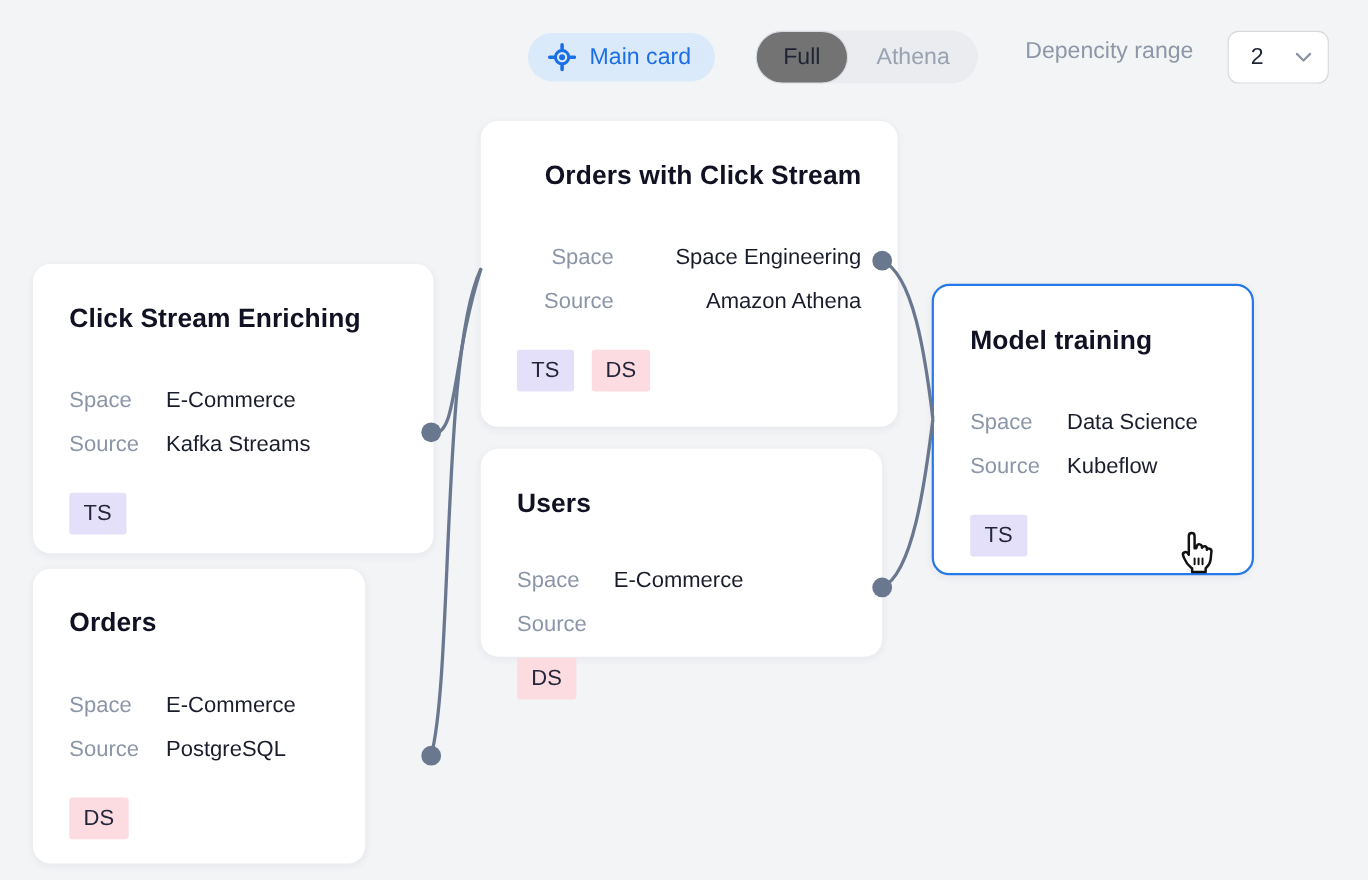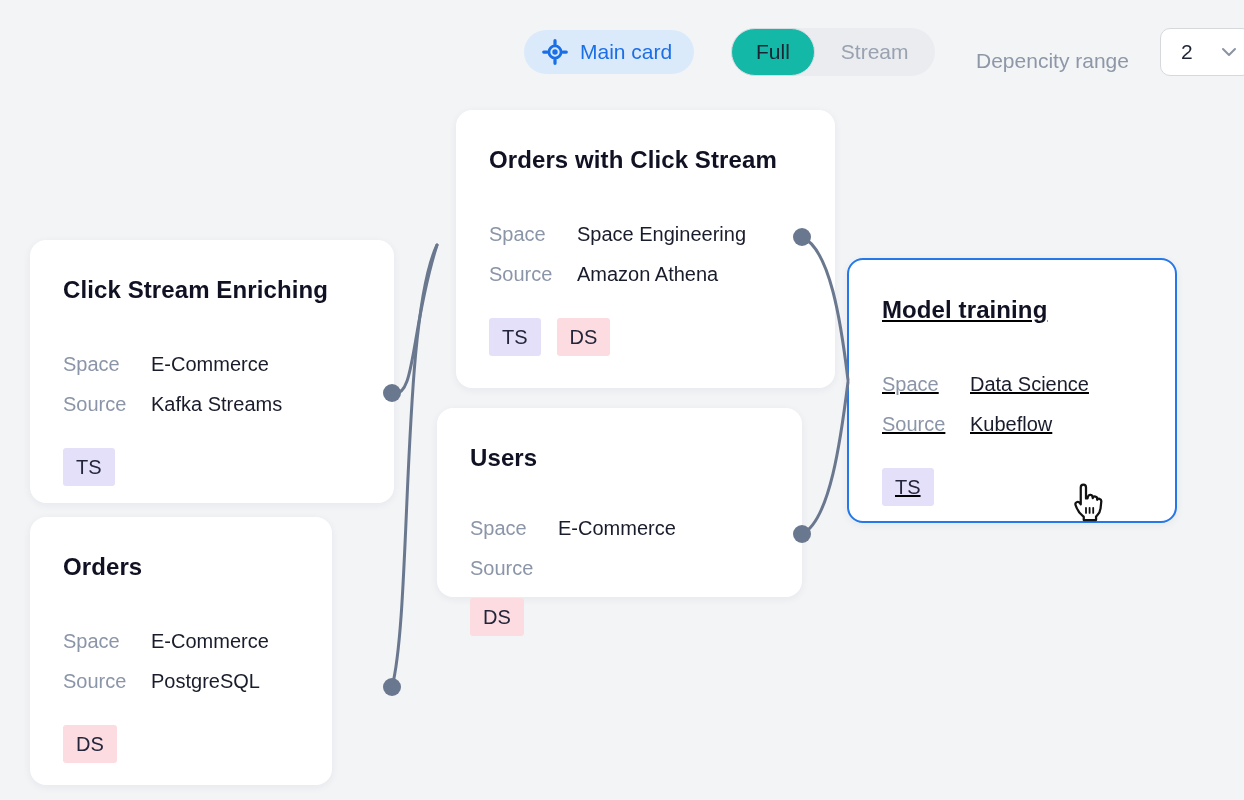--- a/index.html
+++ b/index.html
@@ -3,43 +3,43 @@
 <meta charset="utf-8">
 <style>
   html,body{margin:0;padding:0;}
   body{
     width:1244px;height:800px;position:relative;overflow:hidden;
     background:#f3f4f6;
     font-family:"Liberation Sans", sans-serif;
     -webkit-font-smoothing:antialiased;
   }
   
-  .toolbar{position:absolute;left:0;top:0;width:1040px;height:90px;z-index:3;margin-left:44px;}
+  .toolbar{position:absolute;left:0;top:0;width:1040px;height:90px;z-index:3;}
   .main-card-btn{
     position:absolute;left:480px;top:30px;height:44px;
     display:flex;align-items:center;gap:12px;padding:0 22px 0 18px;
     background:#dbeafb;border:none;border-radius:22px;cursor:pointer;
     color:#1b6fe6;font-size:21px;font-weight:500;font-family:inherit;
   }
   .seg-control{
     position:absolute;left:687px;top:28px;height:48px;
     display:flex;align-items:center;background:#eaecef;border-radius:24px;
   }
   .seg-full{
     height:48px;box-sizing:border-box;display:flex;align-items:center;justify-content:center;
-    padding:0 24px;background:#14b8a6;border:1.5px solid #d8dce3;border-radius:24px;
+    padding:0 24px;background:#737373;border:1.5px solid #d8dce3;border-radius:24px;
     color:#1e2433;font-size:21px;font-weight:500;cursor:pointer;font-family:inherit;
   }
   .seg-compact{
     height:48px;display:flex;align-items:center;justify-content:center;
     padding:0 26px;background:transparent;border:none;border-radius:24px;
     color:#99a2b1;font-size:21px;font-weight:400;cursor:pointer;font-family:inherit;
   }
   .dep-label{
-    position:absolute;left:932px;top:49px;
+    position:absolute;left:932px;top:35px;
     color:#8d97a7;font-size:21px;white-space:nowrap;
   }
   .dropdown{
     position:absolute;left:1116px;top:28px;width:92px;height:48px;box-sizing:border-box;
     background:#ffffff;border:1.5px solid #d5d9de;border-radius:10px;
     display:flex;align-items:center;justify-content:space-between;
     padding:0 14px 0 20px;cursor:pointer;
   }
   .dropdown-value{color:#1e2433;font-size:21px;}
   
@@ -59,23 +59,23 @@
   .meta .val{color:#191c2b;font-size:20px;white-space:nowrap;}
   .badges{display:flex;gap:16px;margin-top:24px;}
   .badge{
     height:38px;display:inline-flex;align-items:center;justify-content:center;
     padding:0 13px;border-radius:3px;font-size:20px;color:#23263a;
   }
   .badge-ts{background:#e5e0f9;}
   .badge-ds{background:#fcdce1;}
   .card-csenrich{left:30px;top:240px;width:364px;height:263px;}
   .card-orders{left:30px;top:517px;width:302px;height:268px;}
-  .card-ocs{left:456px;top:110px;width:379px;height:278px;}
+  .card-ocs{left:437px;top:110px;width:379px;height:278px;text-align:right;}
   .card-users{left:437px;top:408px;width:365px;height:189px;}
-  .card-model{left:847px;top:258px;width:330px;height:265px;text-decoration:underline;}
+  .card-model{left:847px;top:258px;width:293px;height:265px;}
   .card-users .card-title{margin-bottom:36px;}
   .card-users .badges{margin-top:10px;}
   
   .edges-svg{position:absolute;left:0;top:0;z-index:5;pointer-events:none;}
   .cursor{position:absolute;left:1066px;top:482px;width:40px;height:42px;z-index:9;pointer-events:none;}
 </style>
 </head>
 <body>
 
 <div class="toolbar">
@@ -86,21 +86,21 @@
         <circle cx="12" cy="12" r="5.6" stroke="#1b6fe6" stroke-width="2.6"></circle>
         <circle cx="12" cy="12" r="2.5" fill="#1b6fe6"></circle>
         <path d="M12 1.6v3.3M12 19.1v3.3M1.6 12h3.3M19.1 12h3.3" stroke="#1b6fe6" stroke-width="3" stroke-linecap="round"></path>
       </svg>
     </span>
     <span>Main card</span>
   </button>
 
   <div class="seg-control">
     <button class="seg-full">Full</button>
-    <button class="seg-compact">Stream</button>
+    <button class="seg-compact">Athena</button>
   </div>
 
   <span class="dep-label">Depencity range</span>
 
   <div class="dropdown">
     <span class="dropdown-value">2</span>
     <span style="display:flex;">
       <svg width="16" height="10" viewBox="0 0 16 10" fill="none">
         <path d="M2 2l6 6 6-6" stroke="#8b93a3" stroke-width="2" stroke-linecap="round" stroke-linejoin="round"></path>
       </svg>

